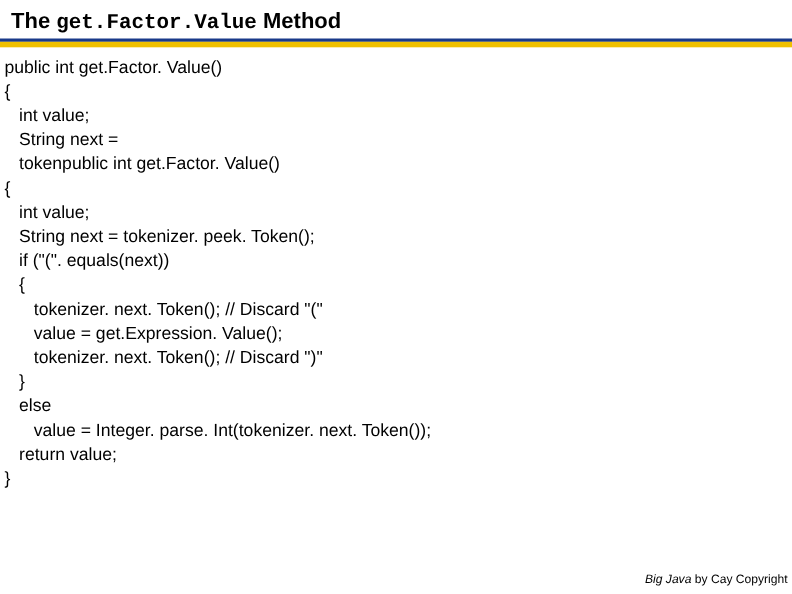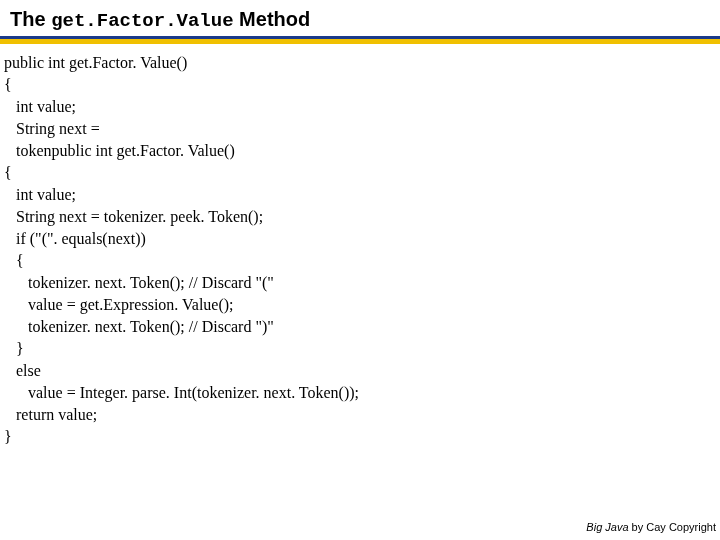--- a/index.html
+++ b/index.html
@@ -28,21 +28,21 @@
     height: 3px;
     background: #1a3a8a;
     width: 100%;
   }
   .yellow-line {
     height: 5px;
     background: #f0c000;
     width: 100%;
   }
   .code-block {
-    font-family: Liberation Serif, serif;
+    font-family: Liberation Sans, sans-serif;
     font-size: 16px;
     line-height: 22px;
     white-space: pre;
     padding: 8px 4px 0 4px;
     color: #000;
   }
   .footer {
     position: absolute;
     bottom: 6px;
     right: 4px;

